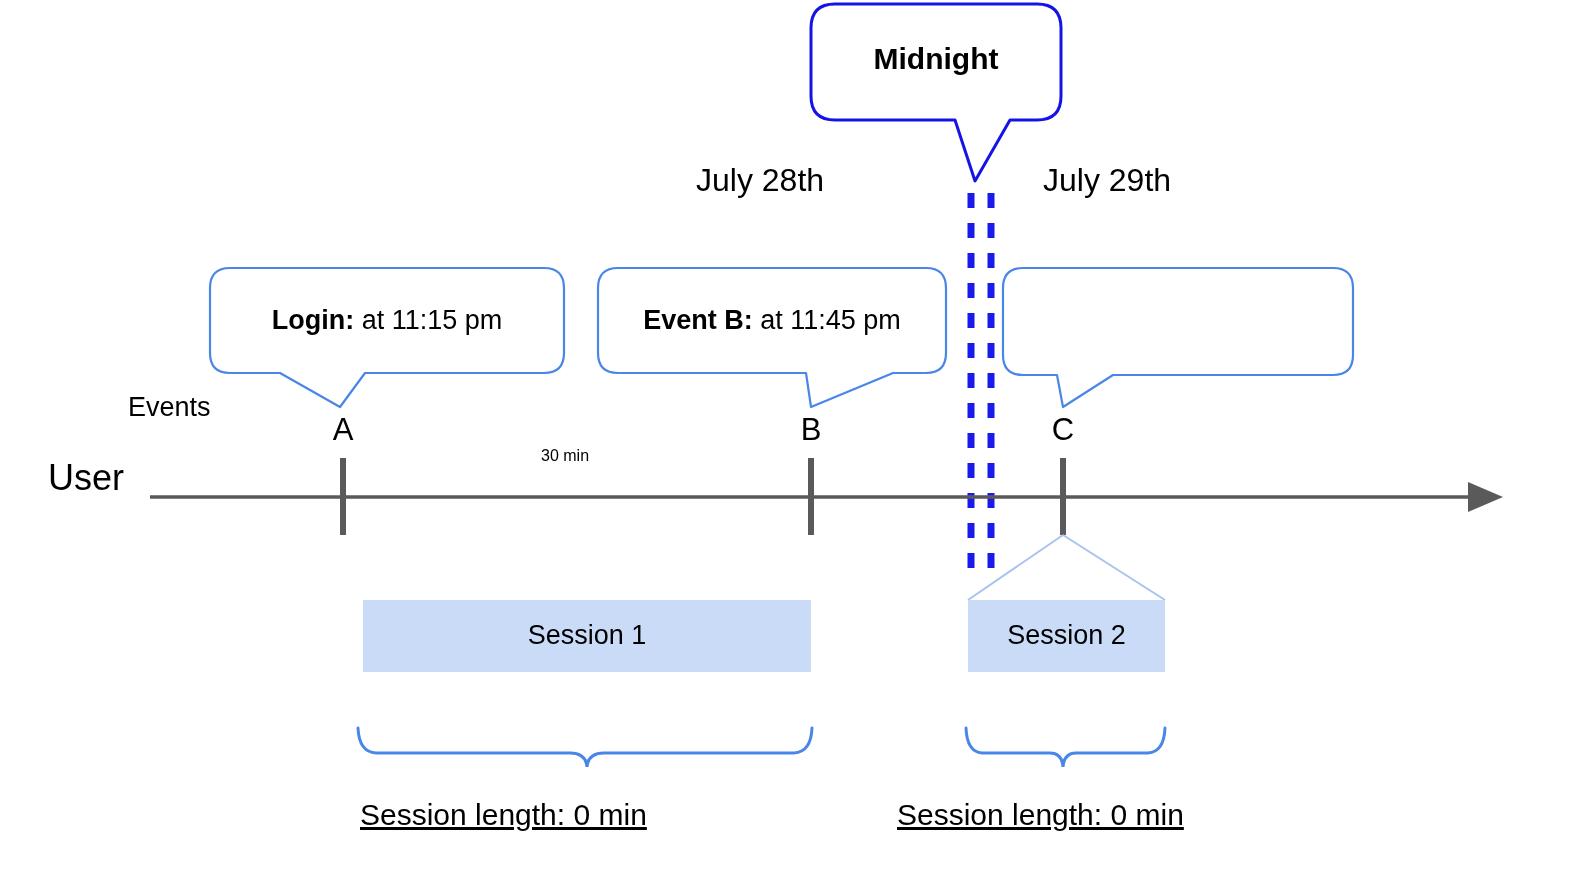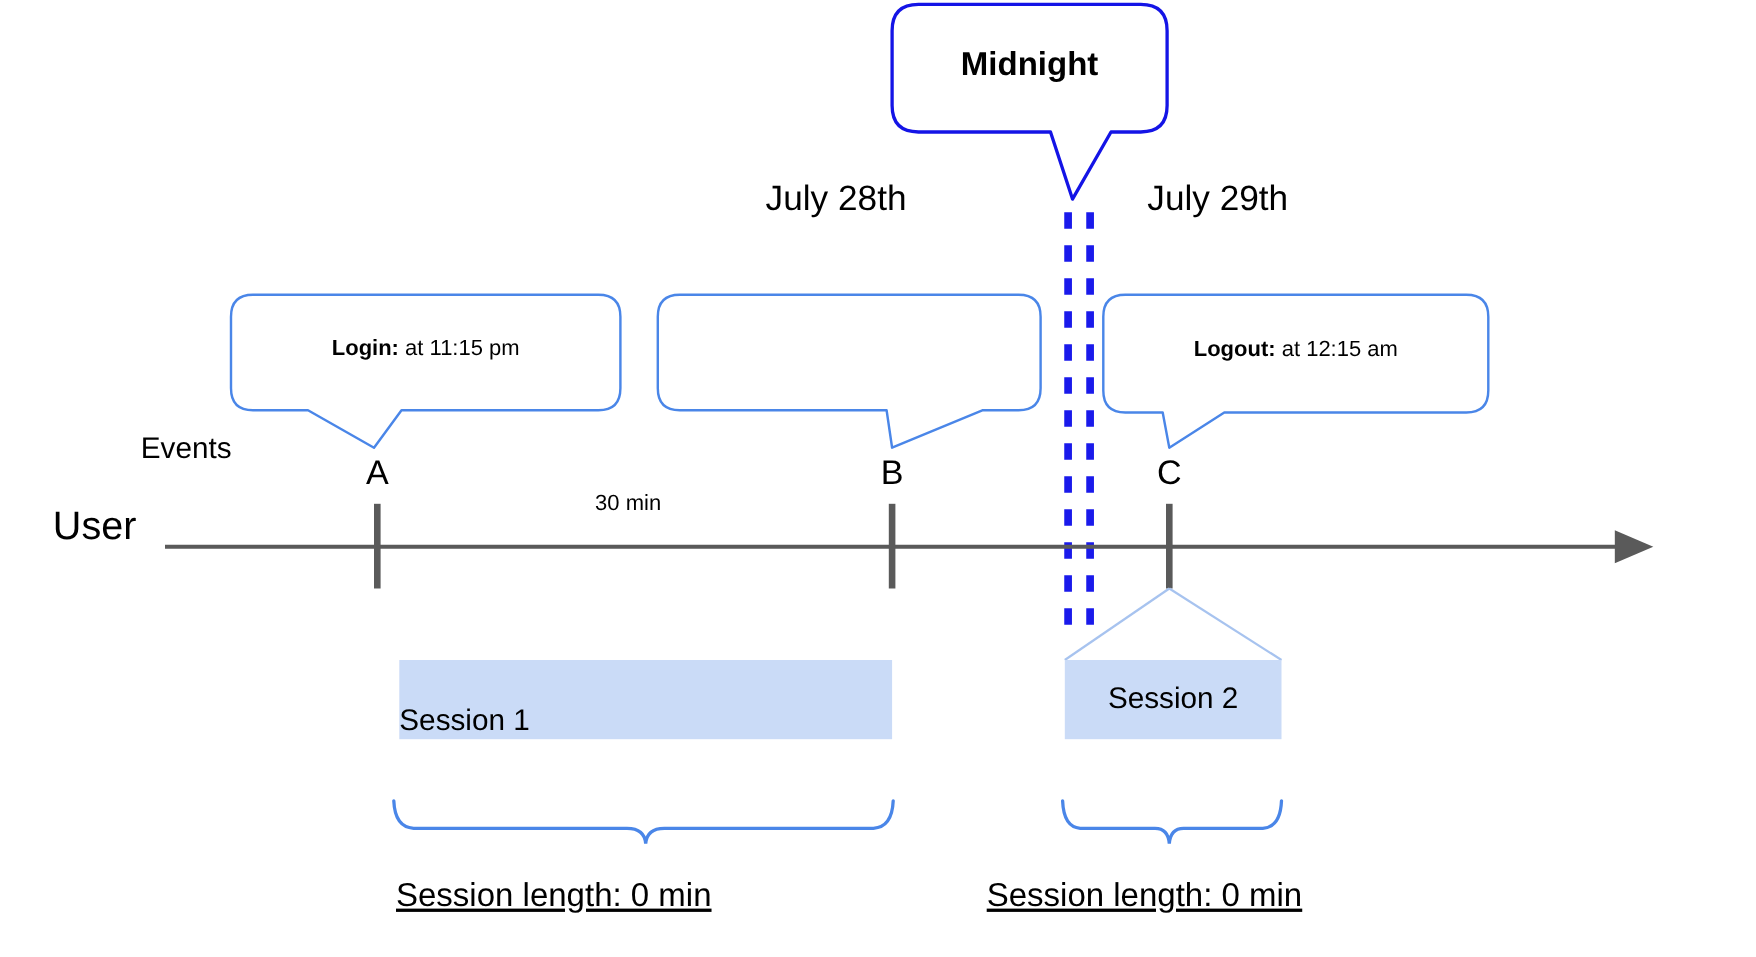--- a/index.html
+++ b/index.html
@@ -27,21 +27,21 @@
     height: 870px;
   }
   .txt {
     position: absolute;
     white-space: nowrap;
     font-family: "Liberation Sans", sans-serif;
     color: #000000;
     line-height: 1;
   }
   .callout-text {
-    font-size: 20px;
+    font-size: 27px;
     text-align: center;
   }
   .callout-text .lead {
     font-weight: bold;
   }
   .midnight-text {
     font-size: 30px;
     font-weight: bold;
   }
   .date-text {
@@ -51,21 +51,21 @@
   .axis-label-user {
     font-size: 36px;
   }
   .axis-label-events {
     font-size: 27px;
   }
   .event-letter {
     font-size: 31px;
   }
   .gap-text {
-    font-size: 20px;
+    font-size: 16px;
   }
   .session-text {
     font-size: 27px;
   }
   .length-text {
     font-size: 30px;
     text-decoration: underline;
   }
 </style>
 </head>
@@ -126,34 +126,34 @@
 
   <div class="txt midnight-text" style="left:811px; top:44px; width:250px; text-align:center;">Midnight</div>
 
   <div class="txt date-text" style="left:684px; top:164px;">July 28th</div>
   <div class="txt date-text" style="left:1031px; top:164px;">July 29th</div>
 
   <div class="txt callout-text" style="left:210px; top:307px; width:354px;">
     <span class="lead">Login:</span><span> at 11:15 pm</span>
   </div>
 
+  <div class="txt callout-text" style="left:598px; top:307px; width:348px;">
+    <span class="lead">Event B:</span><span> at 11:45 pm</span>
+  </div>
 
-  <div class="txt callout-text" style="left:1003px; top:308px; width:350px;">
-    <span class="lead">Logout:</span><span> at 12:15 am</span>
-  </div>
 
   <div class="txt axis-label-events" style="left:128px; top:394px;">Events</div>
 
   <div class="txt event-letter" style="left:318px; top:414px; width:50px; text-align:center;">A</div>
   <div class="txt event-letter" style="left:786px; top:414px; width:50px; text-align:center;">B</div>
   <div class="txt event-letter" style="left:1038px; top:414px; width:50px; text-align:center;">C</div>
 
   <div class="txt gap-text" style="left:541px; top:448px;">30 min</div>
 
   <div class="txt axis-label-user" style="left:48px; top:460px;">User</div>
 
-  <div class="txt session-text" style="left:363px; top:622px; width:448px; margin-top:20px;">Session 1</div>
+  <div class="txt session-text" style="left:363px; top:622px; width:448px; text-align:center;">Session 1</div>
   <div class="txt session-text" style="left:968px; top:622px; width:197px; text-align:center;">Session 2</div>
 
   <div class="txt length-text" style="left:360px; top:800px;">Session length: 0 min</div>
   <div class="txt length-text" style="left:897px; top:800px;">Session length: 0 min</div>
 
 </div>
 
 </body></html>

